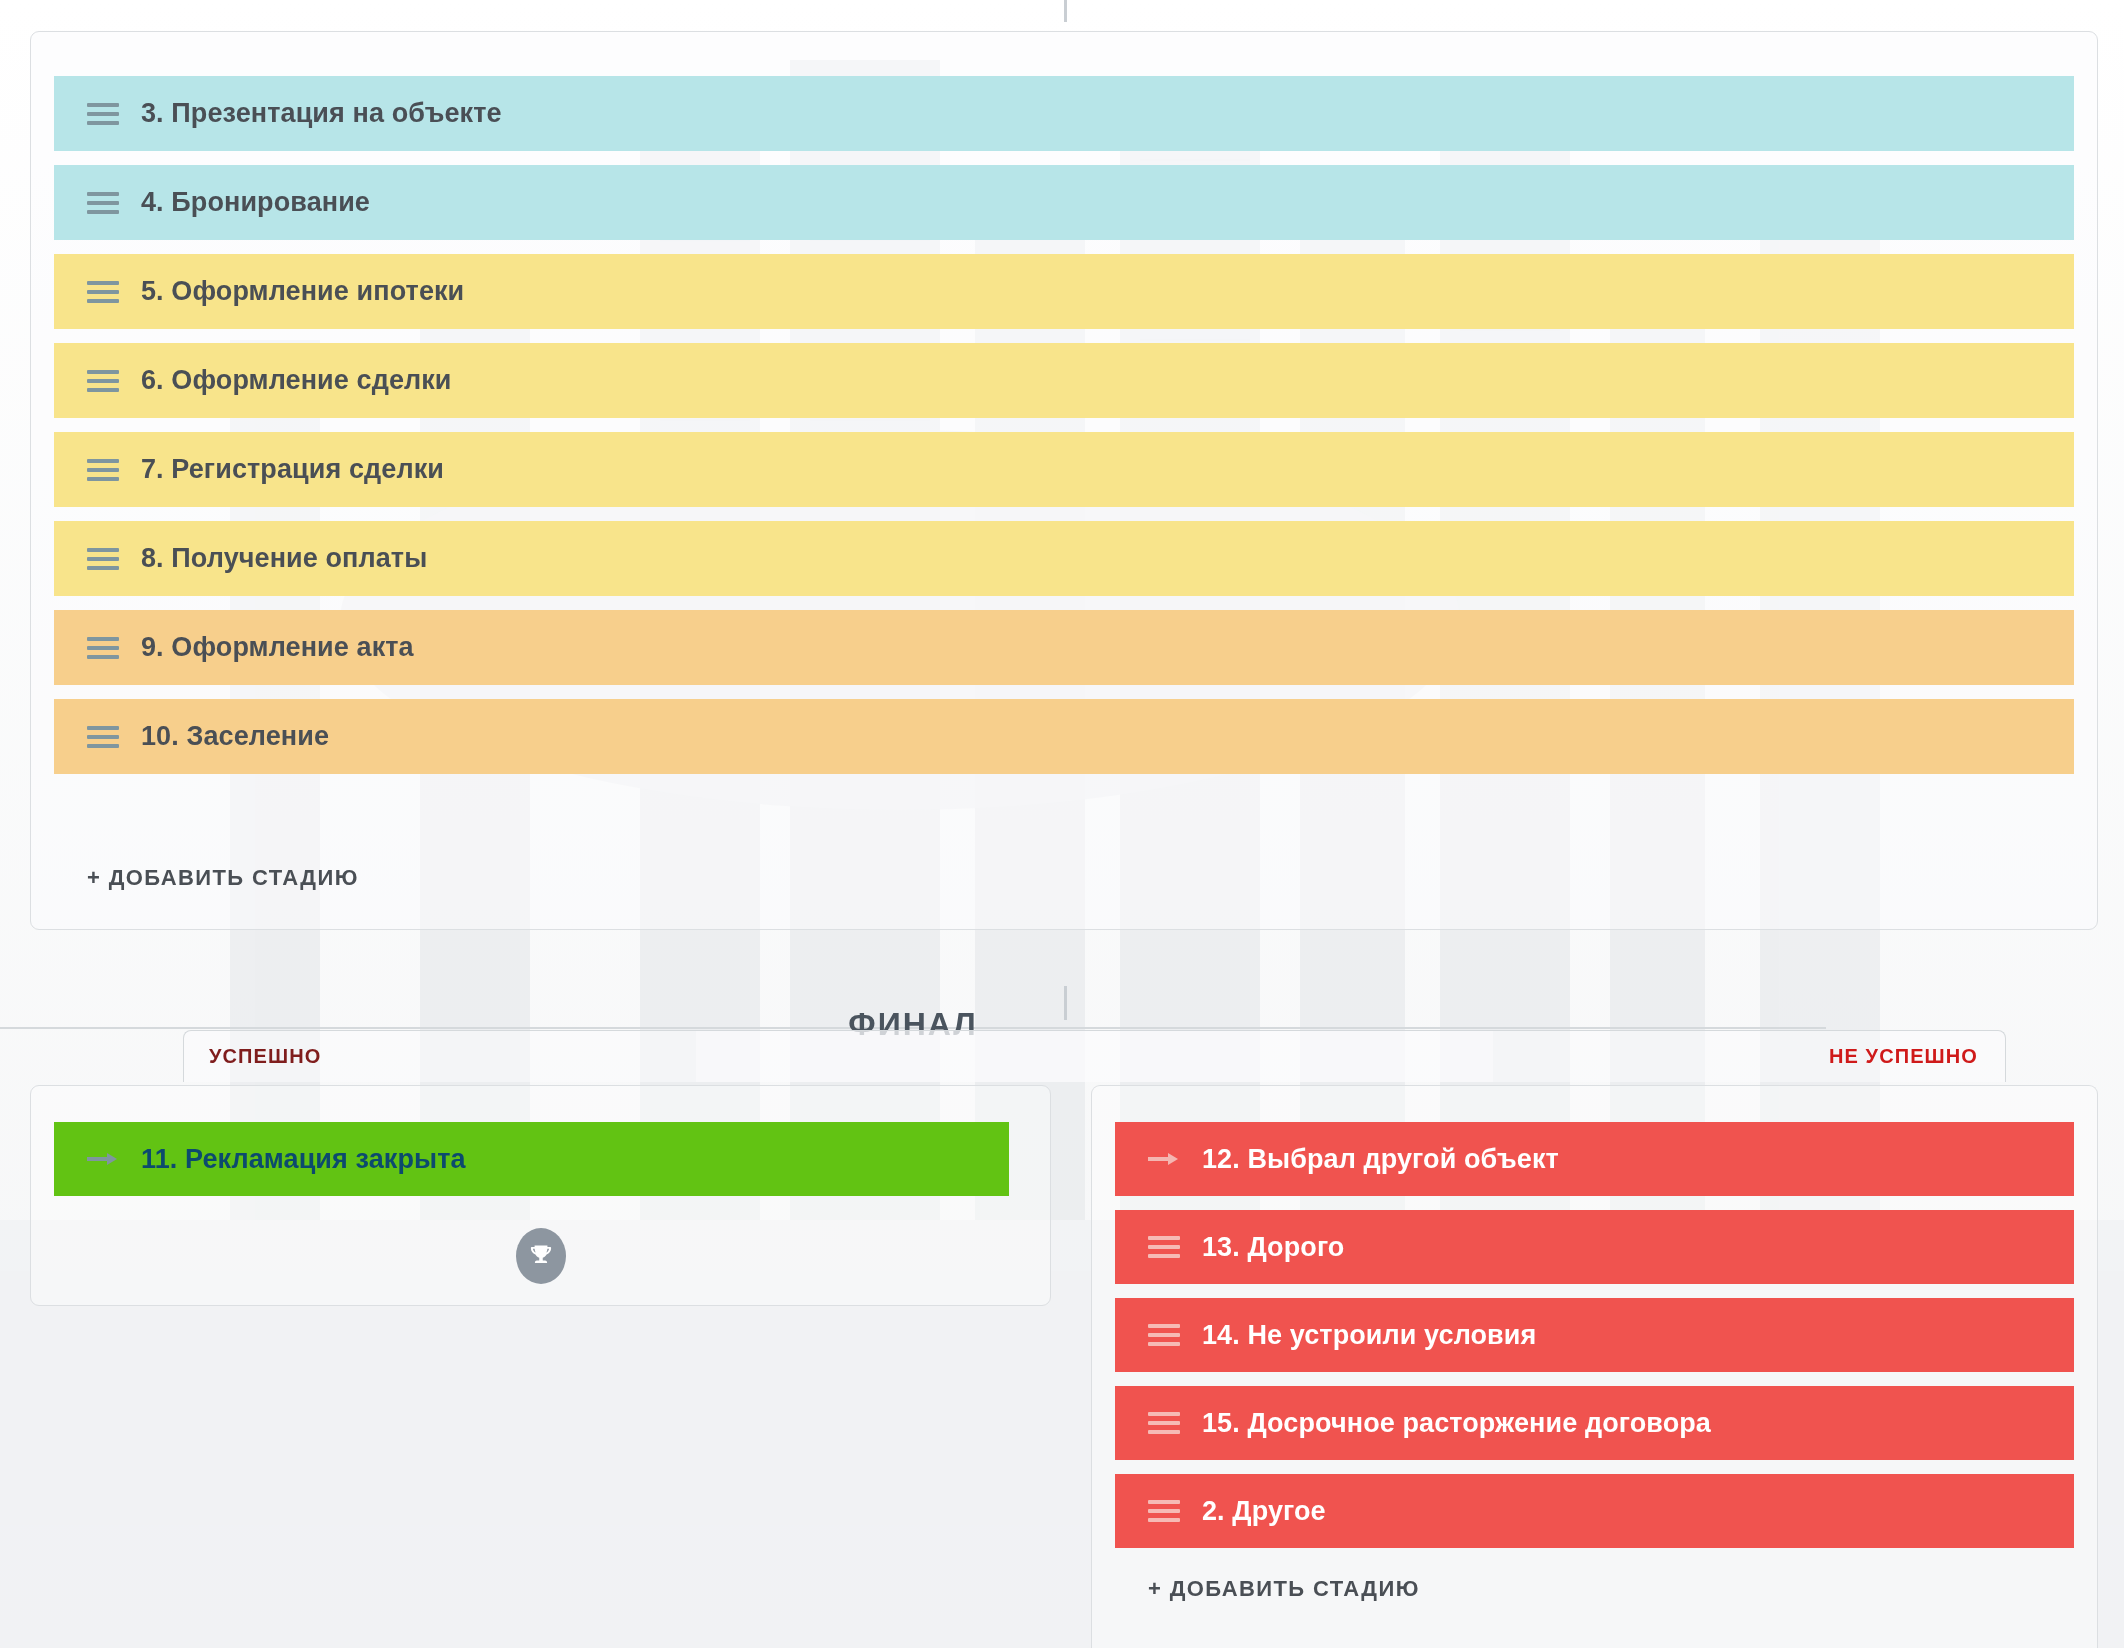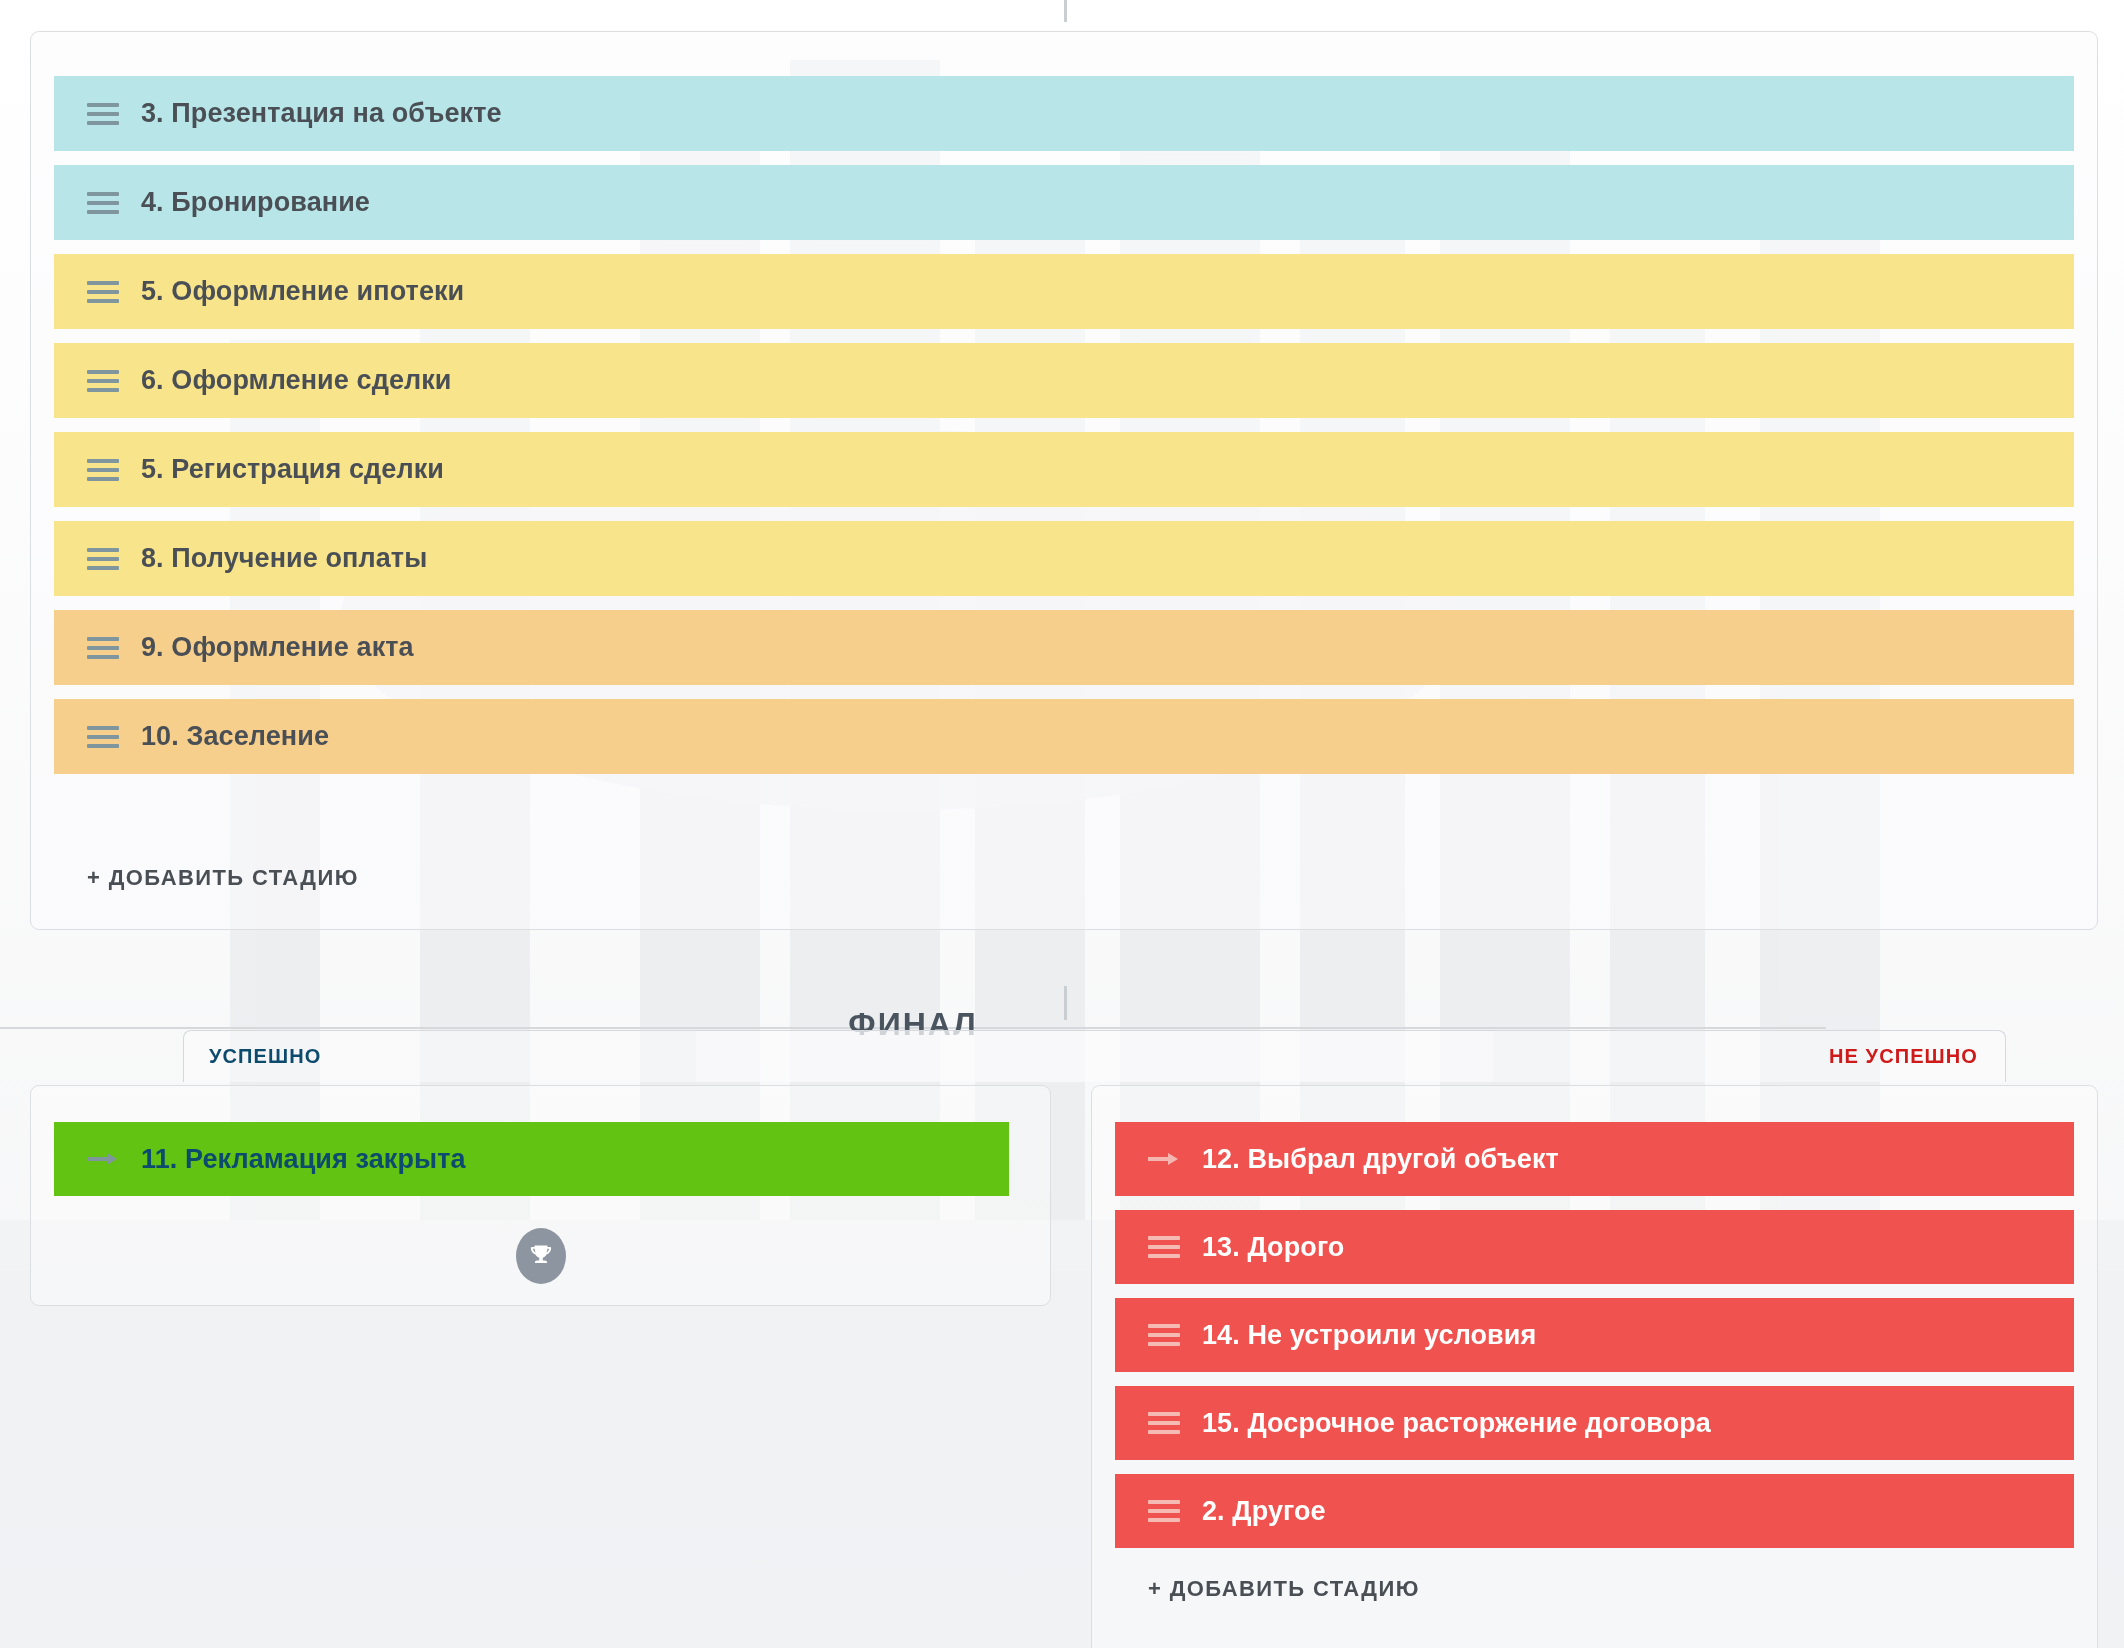--- a/index.html
+++ b/index.html
@@ -212,21 +212,21 @@
     border-left: none;
     padding-right: 27px;
     justify-content: flex-end;
   }
   .tab-label {
     font-size: 20px;
     font-weight: bold;
     letter-spacing: 1.1px;
     white-space: nowrap;
   }
-  .tab-success .tab-label { color: #0c4a6e; }
+  .tab-success .tab-label { color: #7f1d1d; }
   .tab-fail .tab-label    { color: #cf1a1a; }
 
   
   .panel {
     position: absolute;
     border: 1px solid #dcdfe2;
     border-radius: 9px;
     background: rgba(252,252,253,0.45);
     z-index: 4;
   }
@@ -359,21 +359,21 @@
             <i></i>
           </span>
           <span class="stage-label">6. Оформление сделки</span>
         </div>
         <div class="stage-row" style="background: rgb(248, 228, 139);">
           <span class="handle-icon">
             <i></i>
             <i></i>
             <i></i>
           </span>
-          <span class="stage-label">5. Регистрация сделки</span>
+          <span class="stage-label">7. Регистрация сделки</span>
         </div>
         <div class="stage-row" style="background: rgb(248, 228, 139); text-align: center;">
           <span class="handle-icon">
             <i></i>
             <i></i>
             <i></i>
           </span>
           <span class="stage-label">8. Получение оплаты</span>
         </div>
         <div class="stage-row" style="background: rgb(247, 207, 140);">

